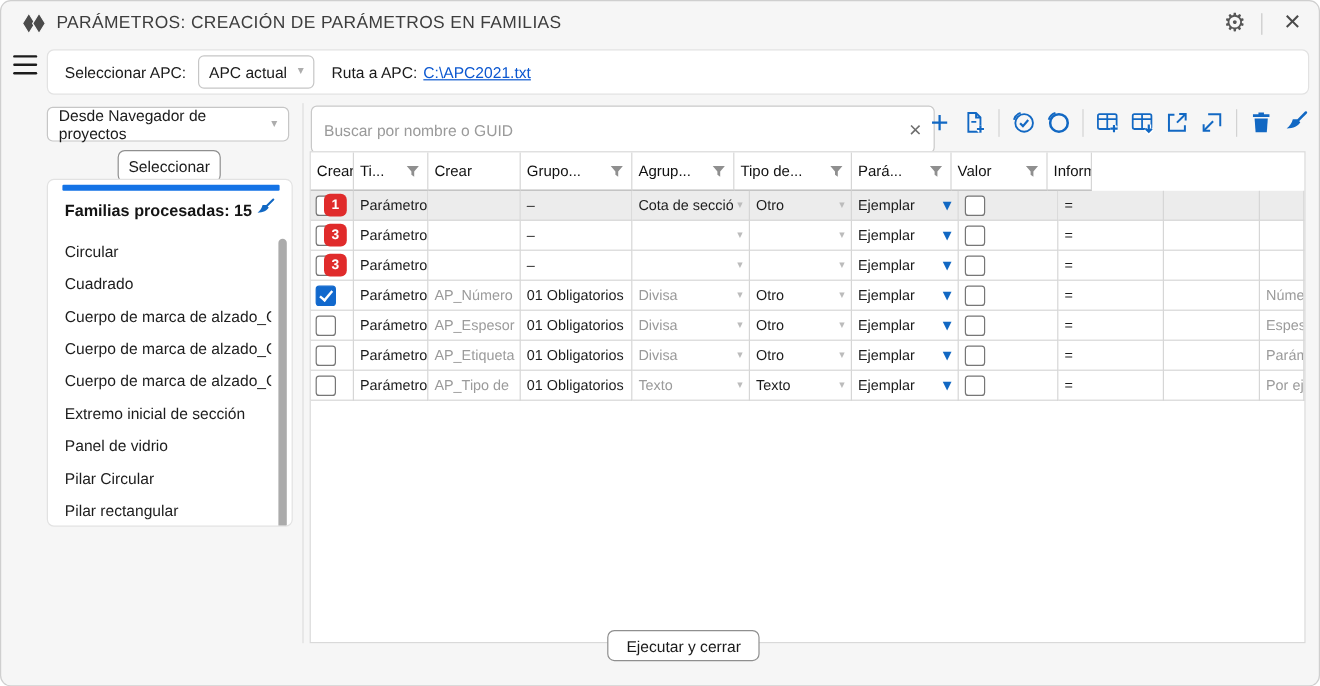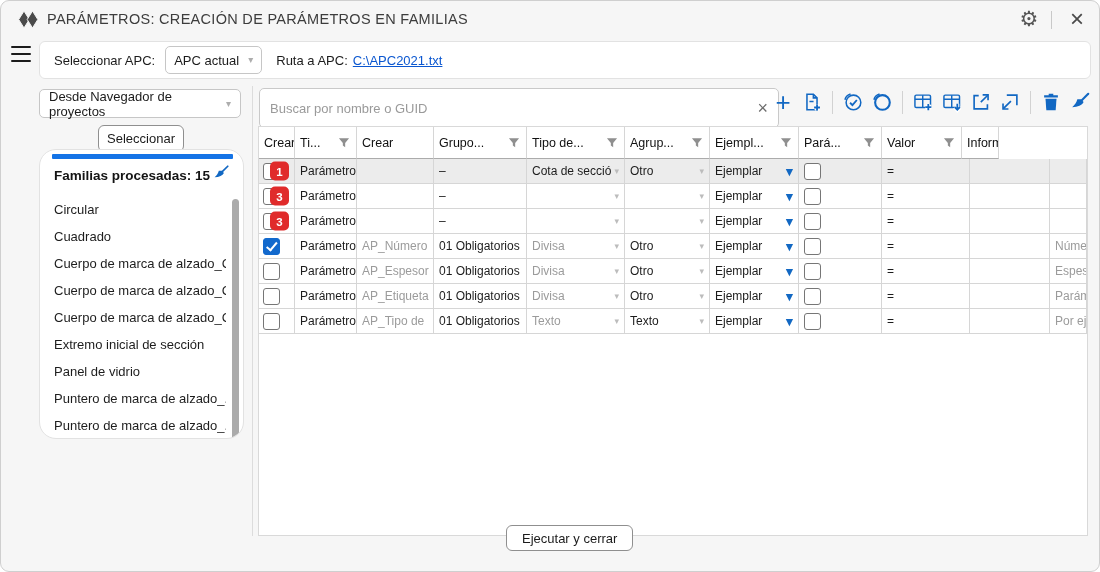--- a/index.html
+++ b/index.html
@@ -24,21 +24,21 @@
   .apc-route{margin-left:14px;}
   .link{color:#0b57d0;text-decoration:underline;margin-left:5px;cursor:pointer;}
   .chev-gray{font-family:"DejaVu Sans",sans-serif;color:#adadad;font-size:10px;line-height:1;}
   
   .src-select{position:absolute;left:38px;top:88px;width:202px;height:29px;background:#fff;border:1px solid #c6c6c6;border-radius:5px;
               box-sizing:border-box;display:flex;align-items:center;justify-content:space-between;padding:0 9px;font-size:13px;color:#1b1b1b;cursor:default;}
   .btn{background:#fff;border:1px solid #8f8f8f;border-radius:6px;font-size:13px;color:#1b1b1b;cursor:pointer;
        display:flex;align-items:center;justify-content:center;font-family:"Liberation Sans",sans-serif;}
   .select-btn{position:absolute;left:97px;top:124px;width:86px;height:27px;}
   .fam-panel{position:absolute;left:38px;top:148px;width:205px;height:290px;background:#fff;border:1px solid #e2e2e2;
-             border-radius:17px;box-sizing:border-box;overflow:hidden;}
+             border-radius:6px;box-sizing:border-box;overflow:hidden;}
   .fam-progress{position:absolute;left:12px;top:4px;width:181px;height:5px;background:#1473e6;border-radius:1px;}
   .fam-header{position:absolute;left:14px;top:14px;width:176px;display:flex;align-items:center;justify-content:space-between;}
   .fam-title{font-size:13.5px;font-weight:bold;color:#141414;}
   .fam-list{position:absolute;left:0;top:46px;width:186px;height:337px;overflow:hidden;}
   .fam-item{height:27px;line-height:27px;padding-left:14px;font-size:13px;color:#1d1d1d;white-space:nowrap;overflow:hidden;cursor:pointer;}
   .fam-scroll{position:absolute;right:4px;top:49px;width:7px;height:263px;background:#ababab;border-radius:4px;cursor:pointer;}
   .v-divider{position:absolute;left:251px;top:85px;width:1px;height:450px;background:#dcdcdc;}
   
   .search{position:absolute;left:258px;top:87px;width:520px;height:40px;box-sizing:border-box;background:#fff;
           border:1px solid #c9c9c9;border-radius:5px;display:flex;align-items:center;padding:0 8px;}
@@ -124,20 +124,22 @@
       </span>
     </div>
     <div class="fam-list" id="fam-list">
         <div class="fam-item">Circular</div>
         <div class="fam-item">Cuadrado</div>
         <div class="fam-item">Cuerpo de marca de alzado_C...</div>
         <div class="fam-item">Cuerpo de marca de alzado_C...</div>
         <div class="fam-item">Cuerpo de marca de alzado_C...</div>
         <div class="fam-item">Extremo inicial de sección</div>
         <div class="fam-item">Panel de vidrio</div>
+        <div class="fam-item">Pilar Circular</div>
+        <div class="fam-item">Pilar rectangular</div>
         <div class="fam-item">Puntero de marca de alzado_...</div>
         <div class="fam-item">Puntero de marca de alzado_...</div>
         <div class="fam-item">Puntero de marca de alzado_...</div>
         <div class="fam-item">Ventana doble hoja...</div>
       </div>
     <div class="fam-scroll"></div>
   </div>
 
   <div class="v-divider"></div>
 
@@ -234,44 +236,36 @@
             <span>Crear</span>
           </div>
           <div class="th" style="width: 93px; flex: 0 0 93px;">
             <span>Grupo...</span>
             <span class="funnel">
               <svg width="14" height="14" viewBox="0 0 18 18">
                 <path d="M2.5 3h13l-5 6v5.5l-3-2.2V9z" fill="#8f8f8f"></path>
               </svg>
             </span>
           </div>
+          <div class="th" style="width: 85px; flex: 0 0 85px;">
+            <span>Agrup...</span>
+            <span class="funnel">
+              <svg width="14" height="14" viewBox="0 0 18 18">
+                <path d="M2.5 3h13l-5 6v5.5l-3-2.2V9z" fill="#8f8f8f"></path>
+              </svg>
+            </span>
+          </div>
           <div class="th" style="width: 98px; flex: 0 0 98px;">
             <span>Tipo de...</span>
             <span class="funnel">
               <svg width="14" height="14" viewBox="0 0 18 18">
                 <path d="M2.5 3h13l-5 6v5.5l-3-2.2V9z" fill="#8f8f8f"></path>
               </svg>
             </span>
           </div>
-          <div class="th" style="width: 85px; flex: 0 0 85px;">
-            <span>Agrup...</span>
-            <span class="funnel">
-              <svg width="14" height="14" viewBox="0 0 18 18">
-                <path d="M2.5 3h13l-5 6v5.5l-3-2.2V9z" fill="#8f8f8f"></path>
-              </svg>
-            </span>
-          </div>
-          <div class="th" style="width: 89px; flex: 0 0 89px;">
-            <span>Ejempl...</span>
-            <span class="funnel">
-              <svg width="14" height="14" viewBox="0 0 18 18">
-                <path d="M2.5 3h13l-5 6v5.5l-3-2.2V9z" fill="#8f8f8f"></path>
-              </svg>
-            </span>
-          </div>
           <div class="th" style="width: 83px; flex: 0 0 83px;">
             <span>Pará...</span>
             <span class="funnel">
               <svg width="14" height="14" viewBox="0 0 18 18">
                 <path d="M2.5 3h13l-5 6v5.5l-3-2.2V9z" fill="#8f8f8f"></path>
               </svg>
             </span>
           </div>
           <div class="th" style="width: 80px; flex: 0 0 80px;">
             <span>Valor</span>

